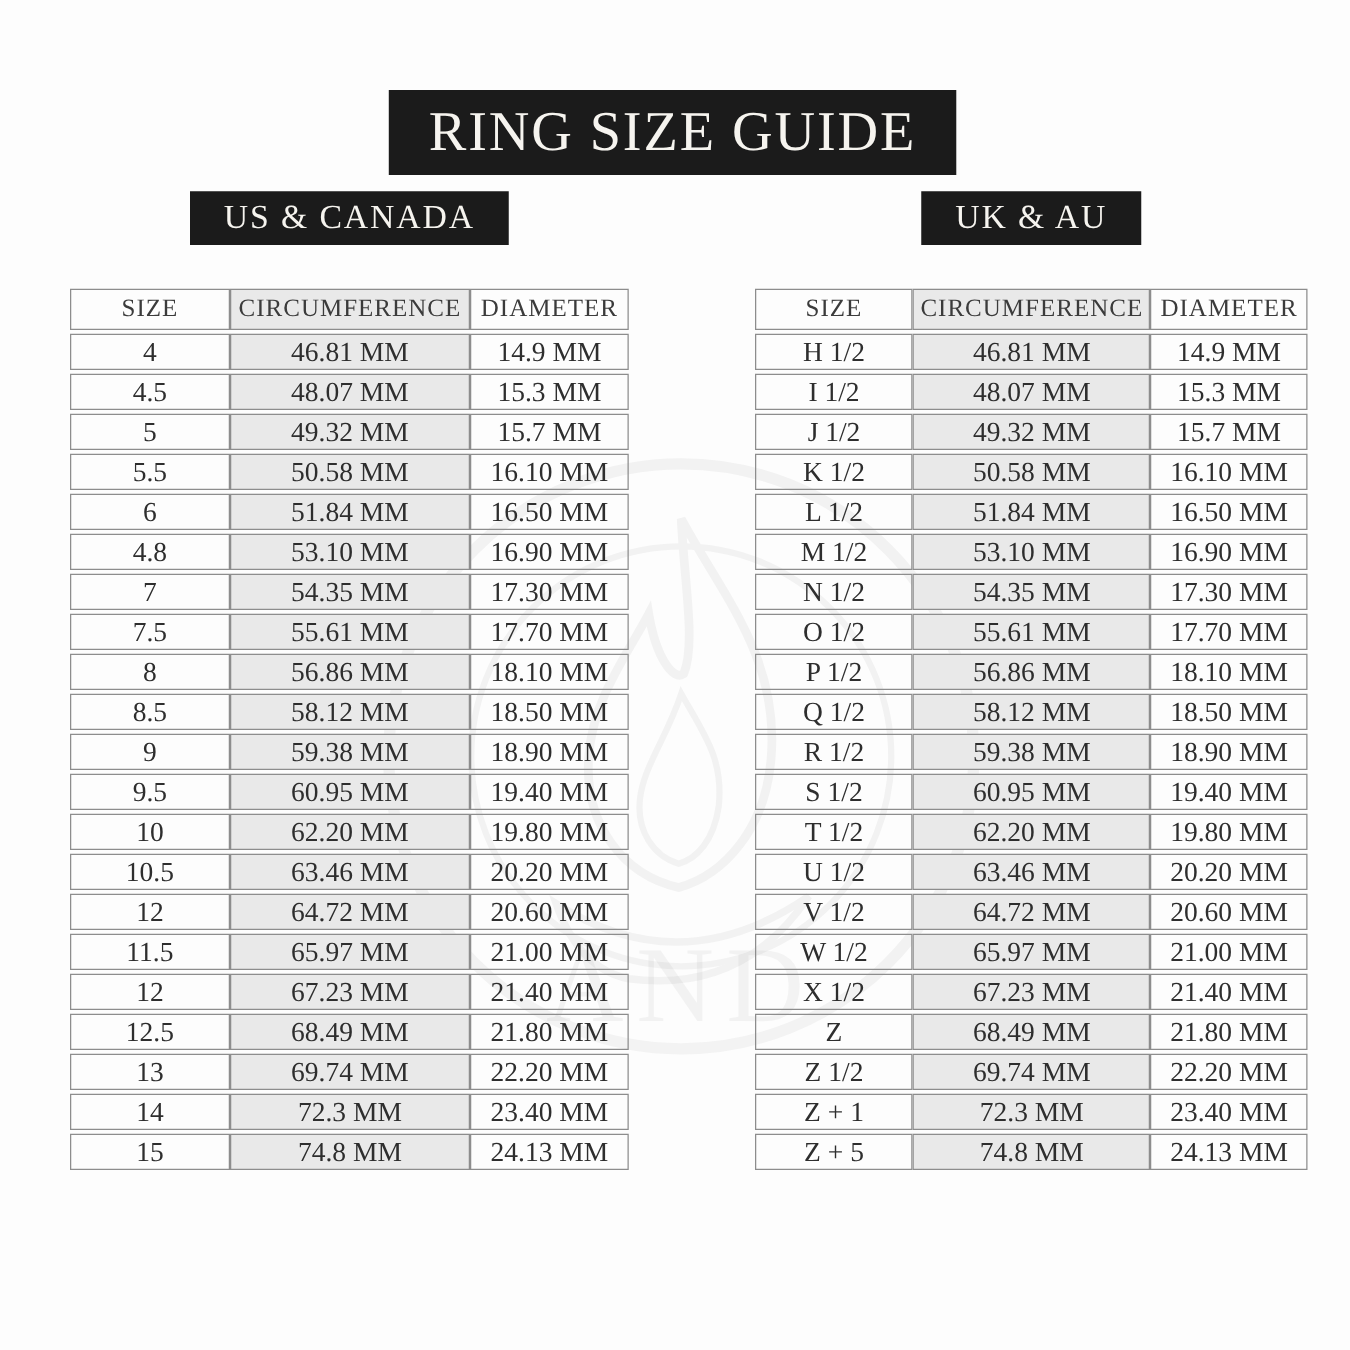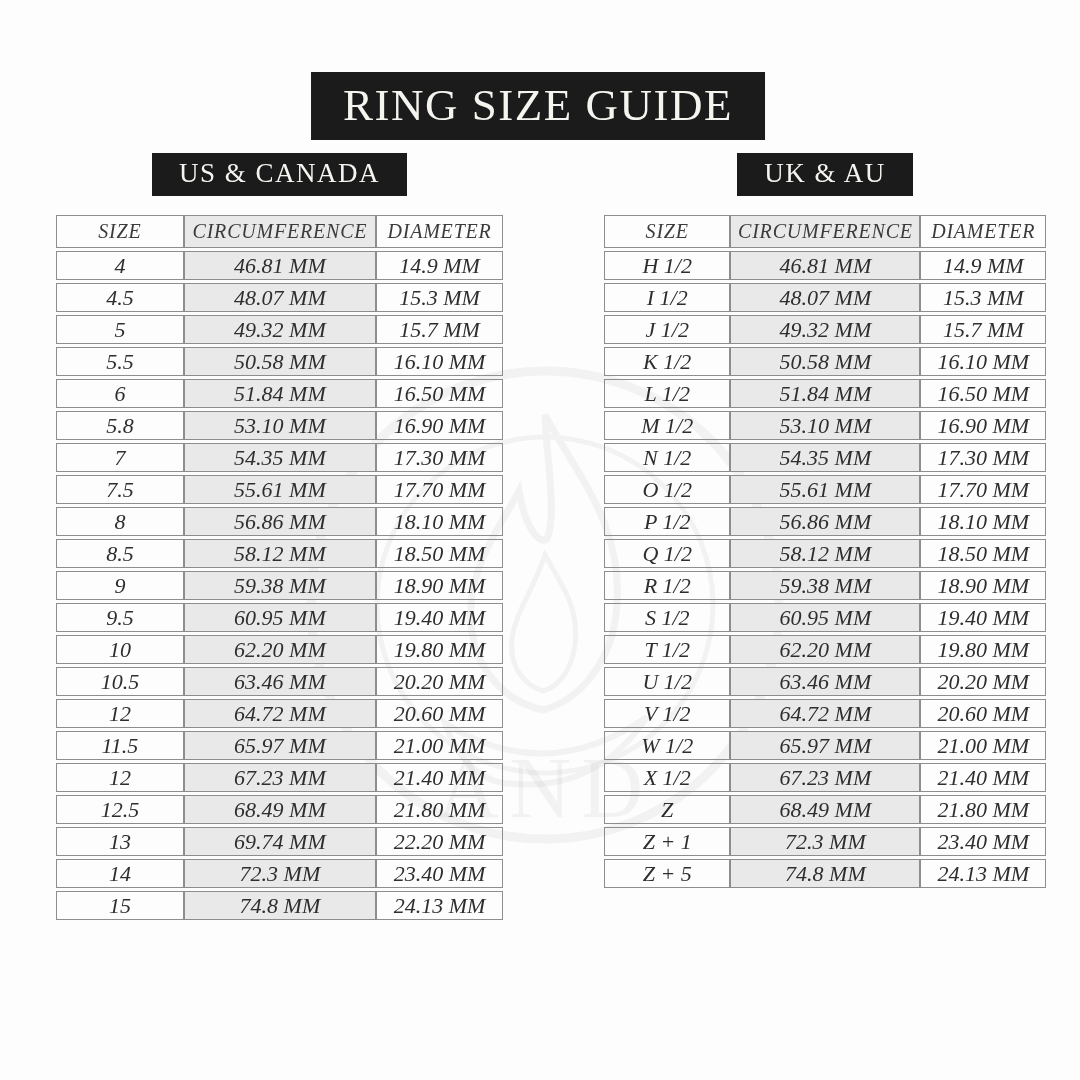--- a/index.html
+++ b/index.html
@@ -38,22 +38,21 @@
   .region-box{
     width:max-content;margin:0 auto;
     background:var(--banner-bg);color:var(--banner-text);
     font-size:27px;letter-spacing:1.5px;
     padding:5px 27px 7px;white-space:nowrap;
   }
   table{
     width:100%;
     border-collapse:separate;
     border-spacing:0 3px;
-    margin-top:16px;
-    font-style:italic;
+    margin-top:32px;
   }
   th,td{
     border:1px solid var(--table-border);
     text-align:center;
     vertical-align:middle;
     padding:0 4px;
   }
   th{
     height:33px;font-size:20px;font-weight:normal;
     letter-spacing:0.8px;color:#3b3b3b;
@@ -128,21 +127,21 @@
             <td class="col-size">5.5</td>
             <td class="col-circ">50.58 MM</td>
             <td class="col-dia">16.10 MM</td>
           </tr>
           <tr>
             <td class="col-size">6</td>
             <td class="col-circ">51.84 MM</td>
             <td class="col-dia">16.50 MM</td>
           </tr>
           <tr>
-            <td class="col-size">5.8</td>
+            <td class="col-size">4.8</td>
             <td class="col-circ">53.10 MM</td>
             <td class="col-dia">16.90 MM</td>
           </tr>
           <tr>
             <td class="col-size">7</td>
             <td class="col-circ">54.35 MM</td>
             <td class="col-dia">17.30 MM</td>
           </tr>
           <tr>
             <td class="col-size">7.5</td>
@@ -315,20 +314,25 @@
             <td class="col-size">X 1/2</td>
             <td class="col-circ">67.23 MM</td>
             <td class="col-dia">21.40 MM</td>
           </tr>
           <tr>
             <td class="col-size">Z</td>
             <td class="col-circ">68.49 MM</td>
             <td class="col-dia">21.80 MM</td>
           </tr>
           <tr>
+            <td class="col-size">Z 1/2</td>
+            <td class="col-circ">69.74 MM</td>
+            <td class="col-dia">22.20 MM</td>
+          </tr>
+          <tr>
             <td class="col-size">Z + 1</td>
             <td class="col-circ">72.3 MM</td>
             <td class="col-dia">23.40 MM</td>
           </tr>
           <tr>
             <td class="col-size">Z + 5</td>
             <td class="col-circ">74.8 MM</td>
             <td class="col-dia">24.13 MM</td>
           </tr>
         </tbody>

